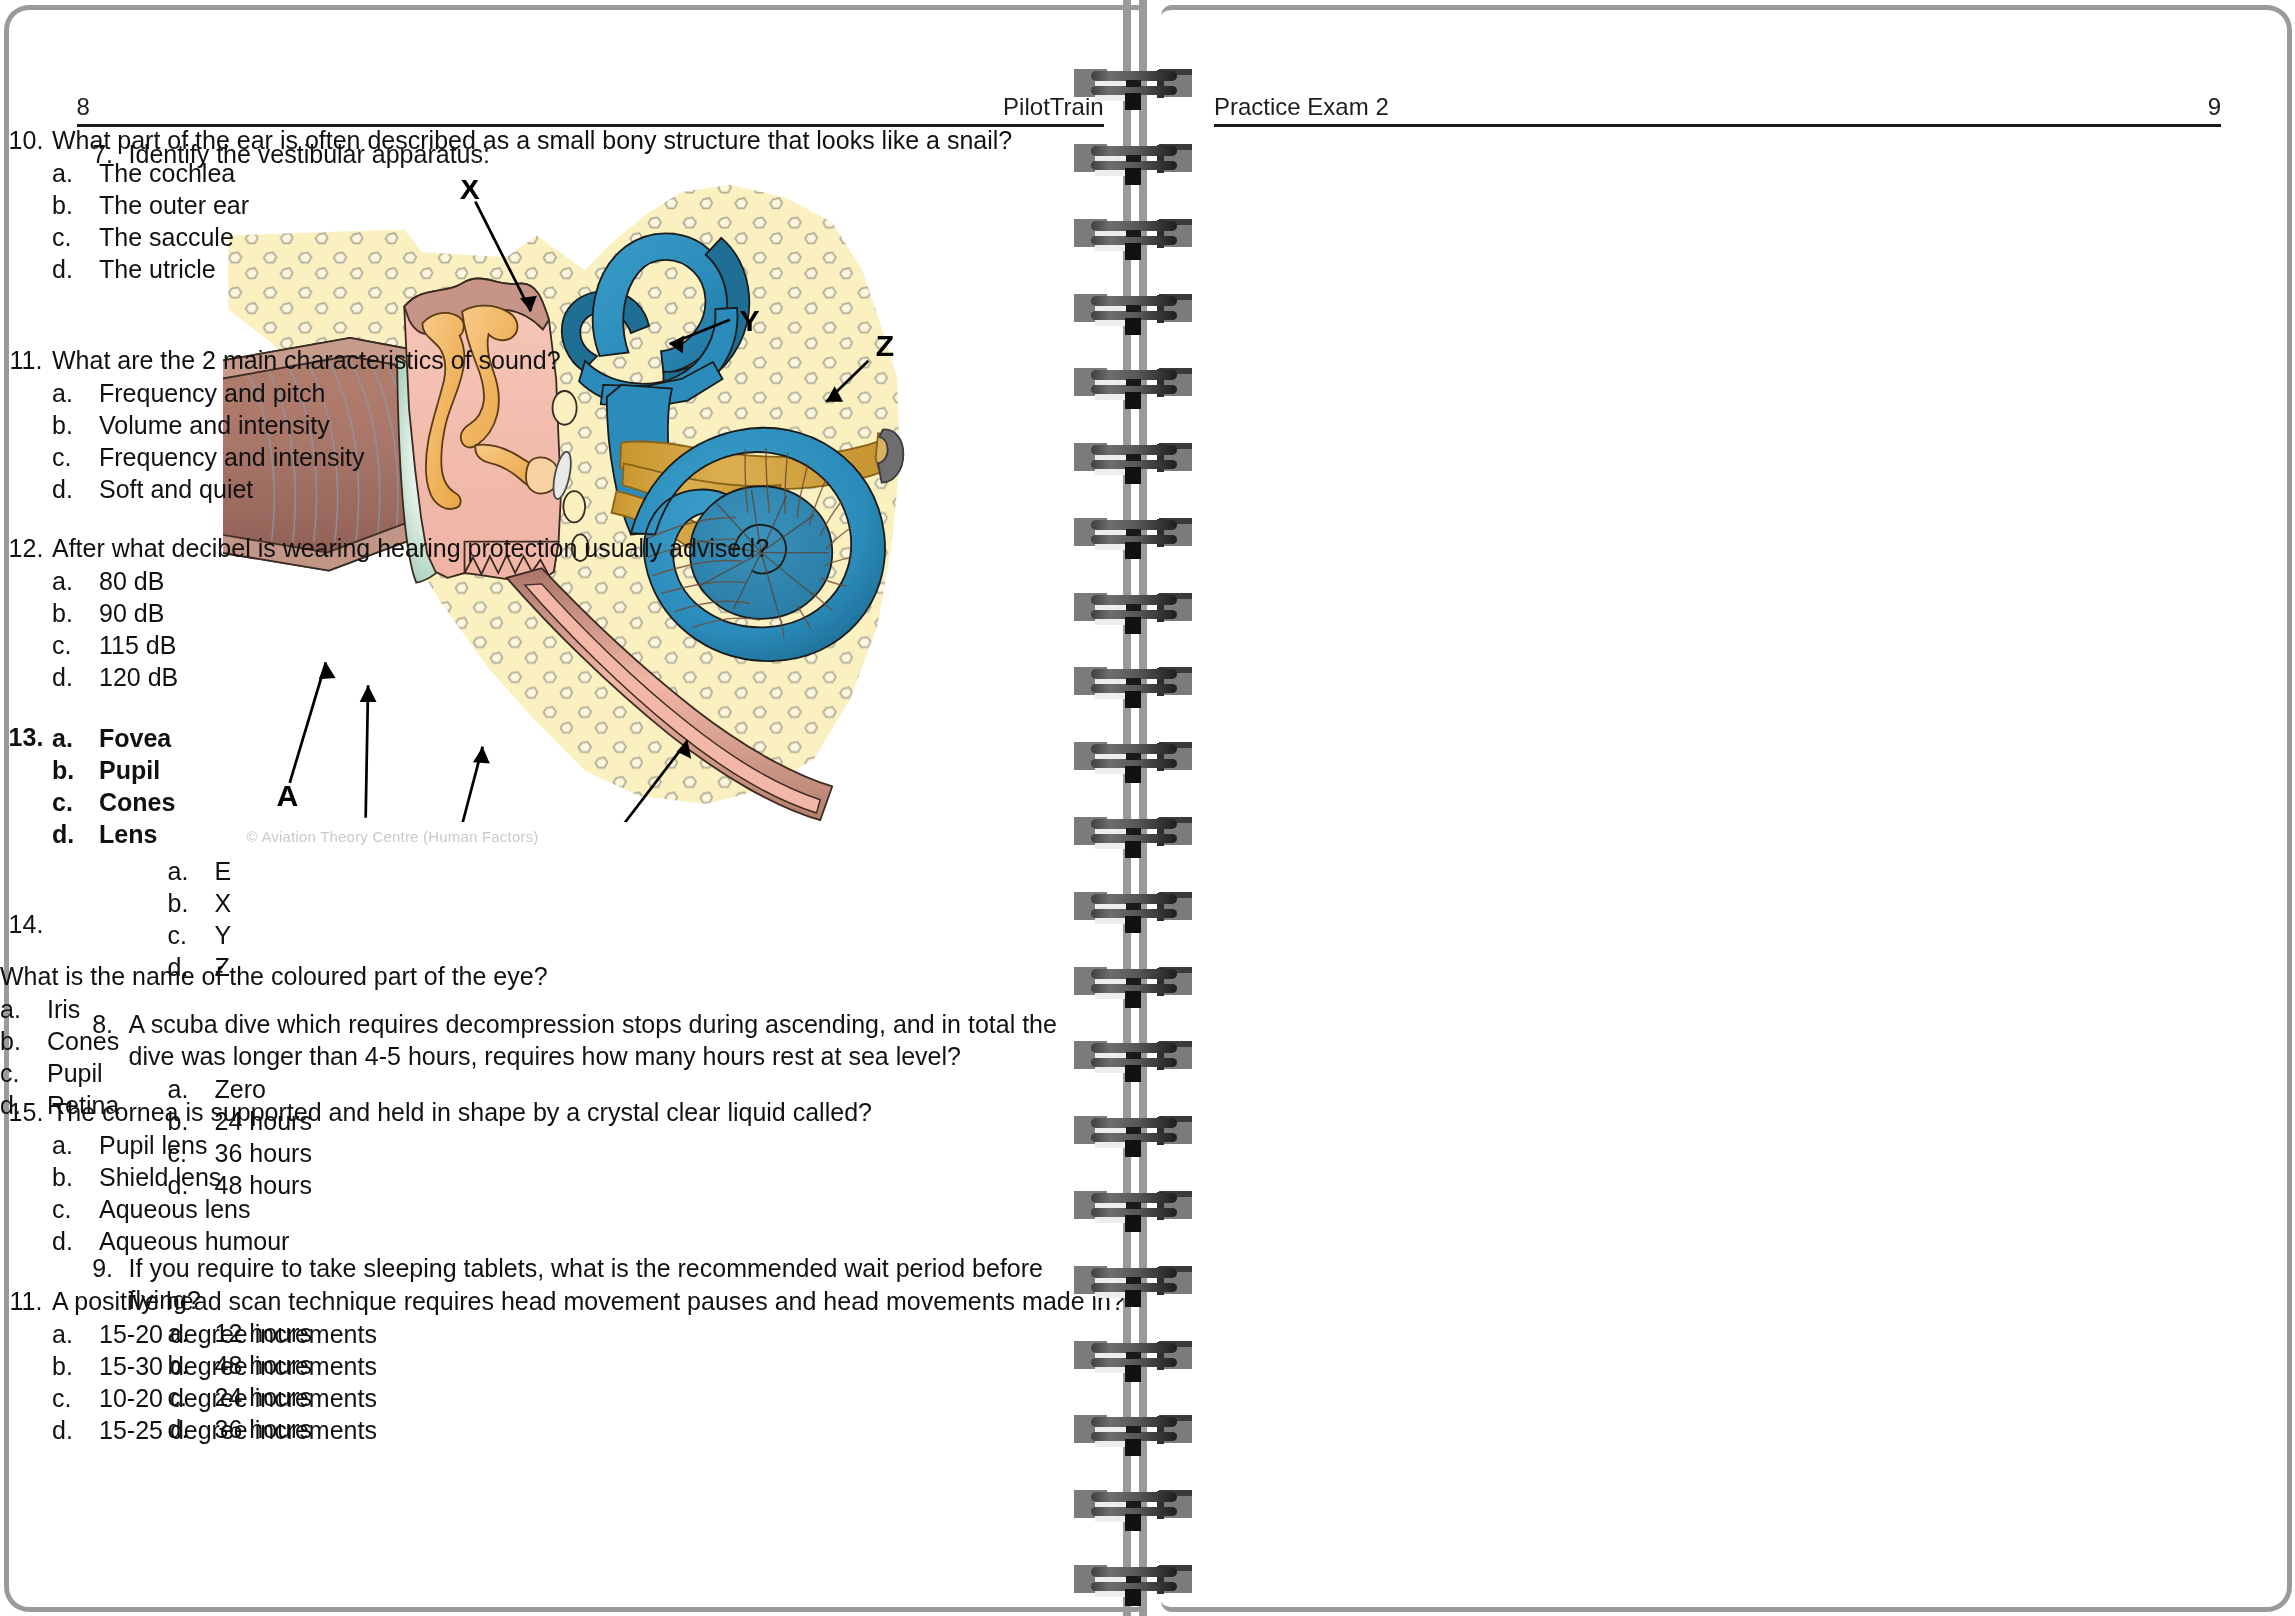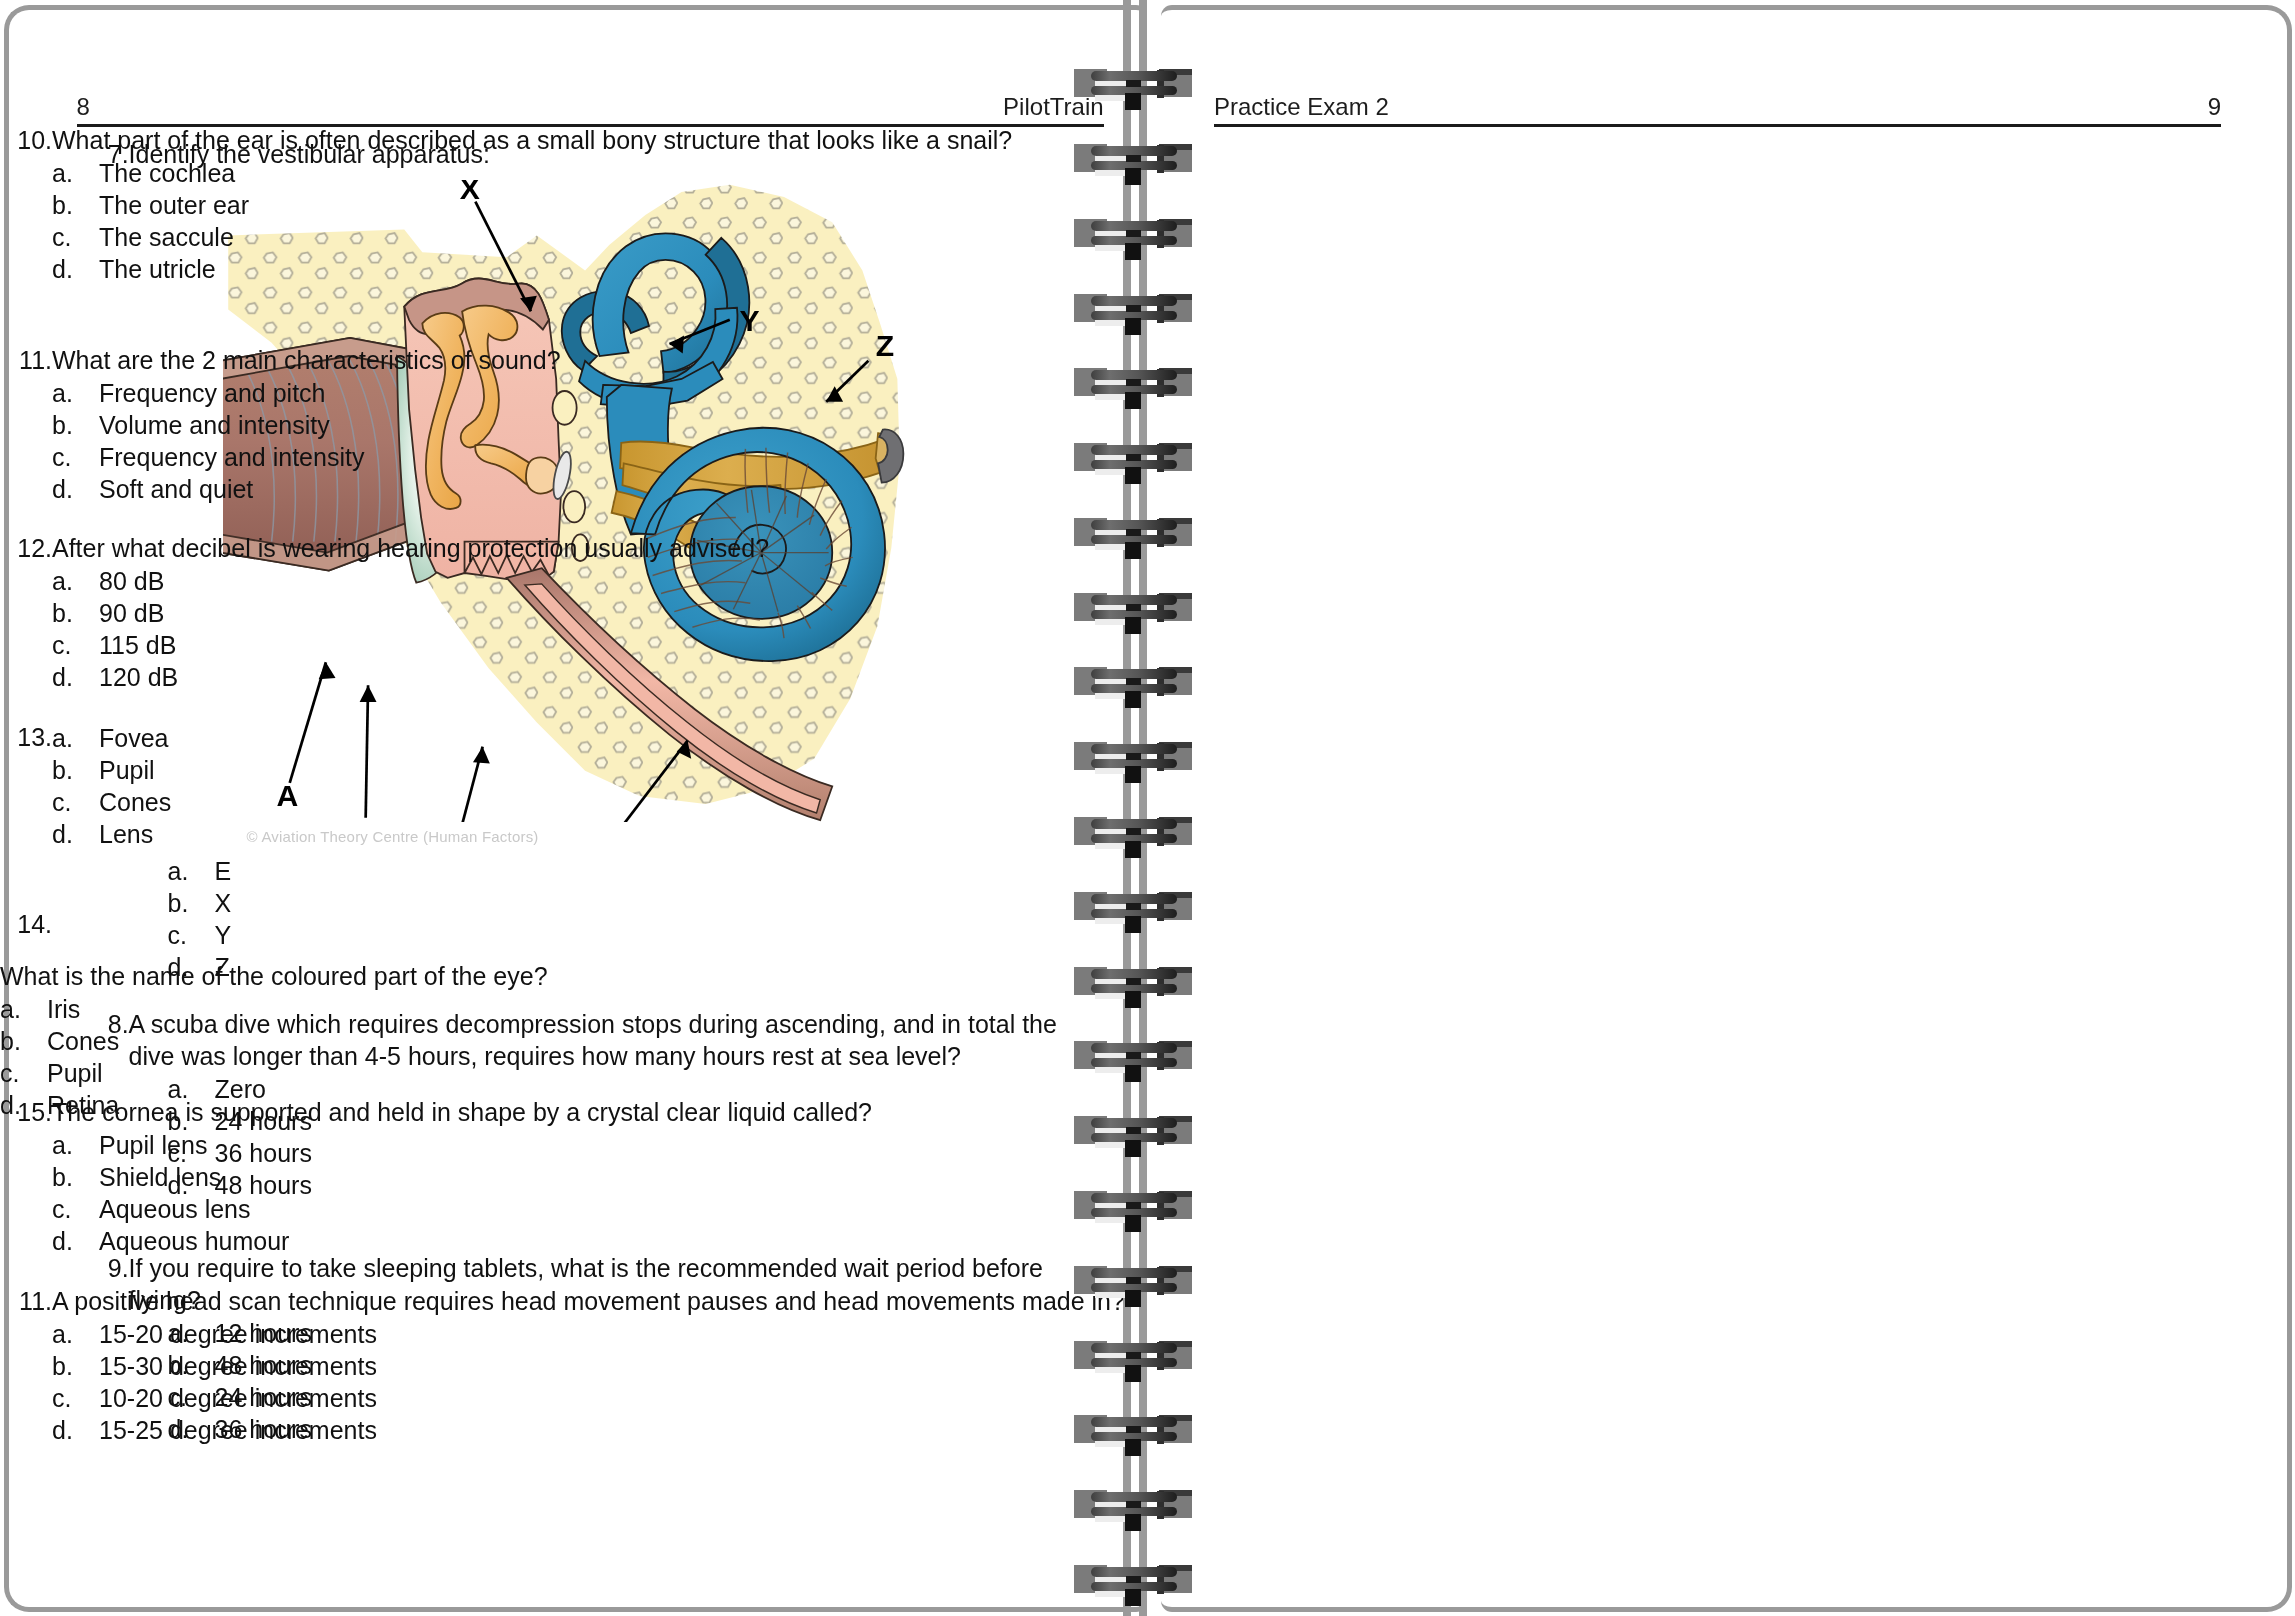--- a/index.html
+++ b/index.html
@@ -42,39 +42,39 @@
     font-size: 24px; color: #1d1d1d; line-height: 1;
   }
   .hdr-left { left: 0; }
   .hdr-right { right: 0; }
 
   
   .qblock { position: absolute; display: flex; }
   .qnum {
     width: 52px; flex: 0 0 52px;
     font-size: 25px; color: #111; line-height: 1.28;
-    text-align: right;
+    text-align: center;
   }
   .qbody { flex: 1 1 auto; }
   .qtext { font-size: 25px; color: #111; line-height: 1.28; }
   .opts { list-style: none; margin-top: 1.2px; }
   .opt { display: flex; font-size: 25px; color: #111; line-height: 1.28; }
   .opt-letter { width: 47px; flex: 0 0 47px; }
   .opt-text { flex: 1 1 auto; }
 
   
   #left-page .qblock { left: 68px; right: 48px; width: 1025px; }
   #left-page .opts { padding-left: 39px; }
   #q7 { top: 128px; }
   #q8 { top: 998px; }
   #q9 { top: 1242px; }
   #q10 { top: 124px; }
   #q11 { top: 344px; }
   #q12 { top: 532px; }
-  #q13 { top: 721px; }
+  #q13 { top: 721px; font-weight: bold; }
   #q14 { top: 908px; flex-direction: column; }
   #q15 { top: 1096px; }
   #q16 { top: 1285px; }
 
   
   #figure {
     position: absolute;
     left: 214px; top: 170px;
     width: 685px; height: 688px;
   }

